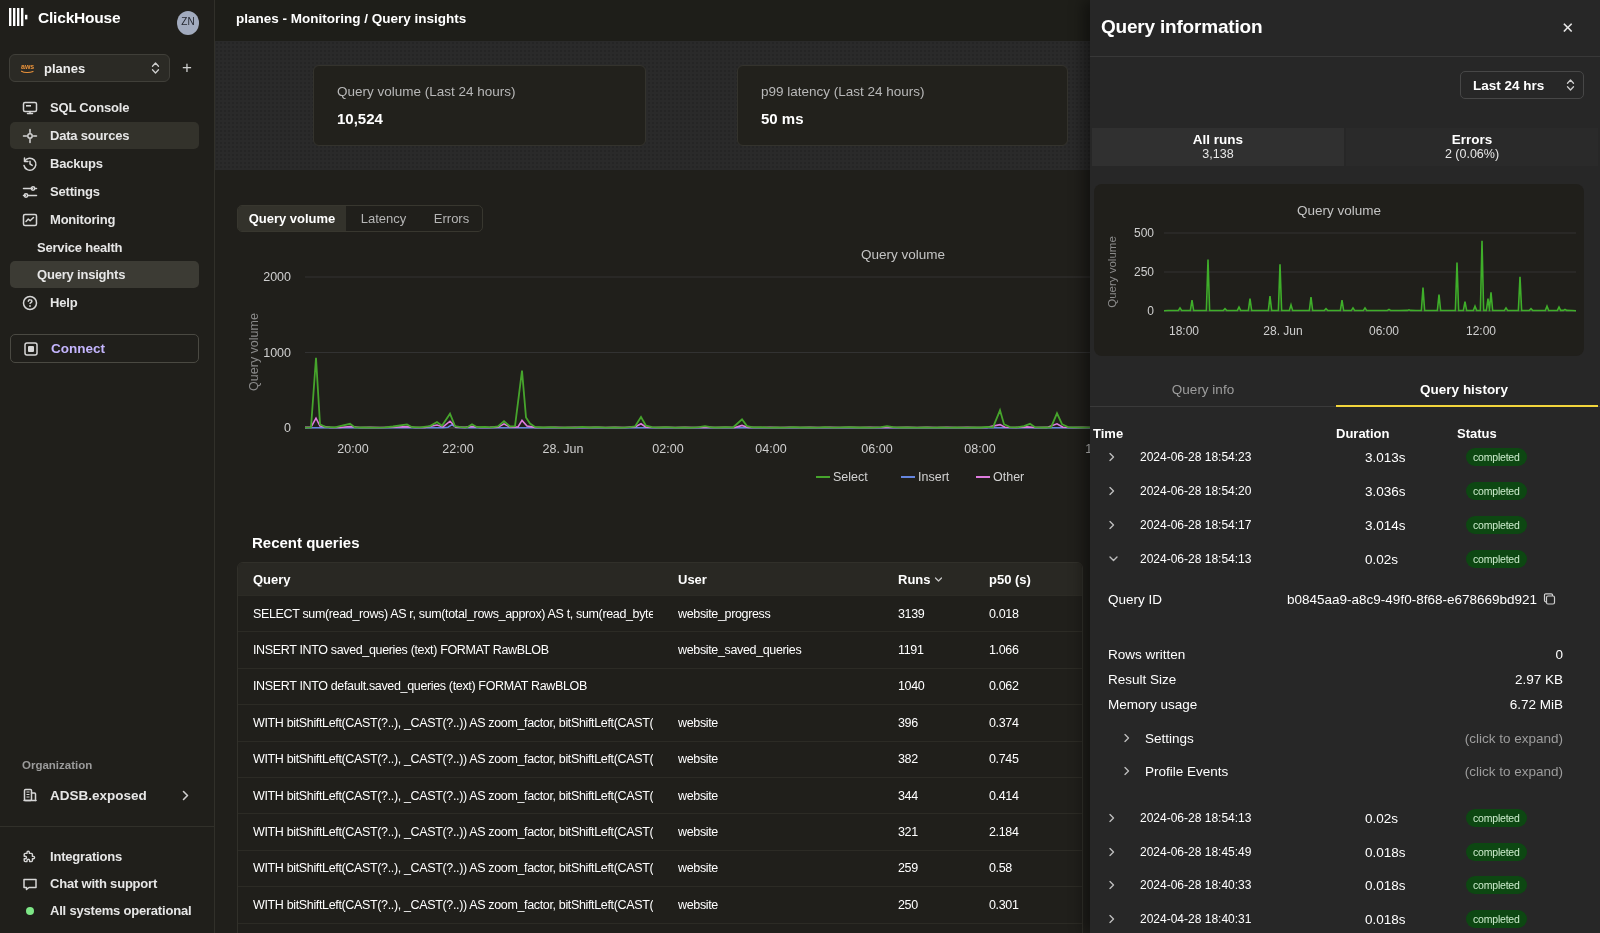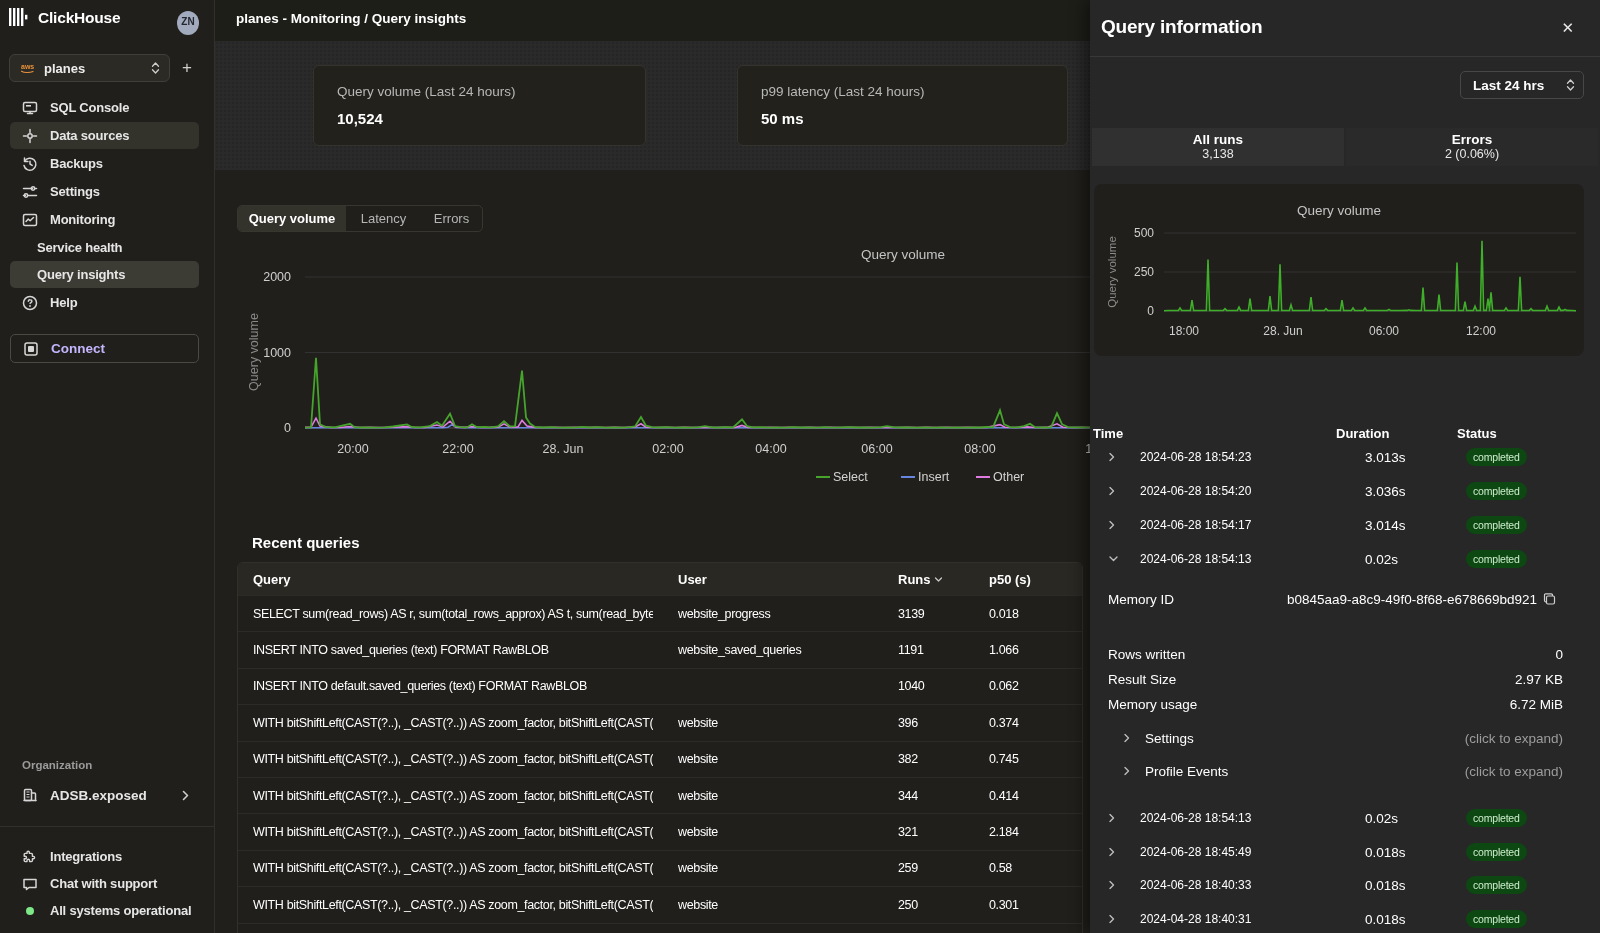--- a/index.html
+++ b/index.html
@@ -1,19 +1,19 @@
 <!DOCTYPE html>
 <html><head>
 <meta charset="utf-8">
 <style>
 *{margin:0;padding:0;box-sizing:border-box}
 html,body{width:1600px;height:933px;overflow:hidden;background:#201f1b;font-family:"Liberation Sans",sans-serif;color:#fff;font-size:13px}
 #sidebar{position:absolute;left:0;top:0;width:215px;height:933px;background:#201f1b;border-right:1px solid #31302a}
 #ch-name{position:absolute;left:38px;top:9px;font-size:15.5px;font-weight:700;letter-spacing:-0.2px}
-#avatar{position:absolute;left:177px;top:11px;width:22px;height:24px;border-radius:50%;background:#a2abbe;color:#23262e;font-size:10px;font-weight:700;text-align:center;line-height:22px}
+#avatar{position:absolute;left:177px;top:11px;width:22px;height:24px;border-radius:50%;background:#a2abbe;color:#23262e;font-size:10px;font-weight:400;text-align:center;line-height:22px}
 #svc-select{position:absolute;left:9px;top:54px;width:161px;height:28px;background:#2b2a25;border:1px solid #403f39;border-radius:6px;display:flex;align-items:center}
 #svc-select .txt{font-size:13px;font-weight:600;margin-left:8px;color:#ededed}
 #plusbtn{position:absolute;left:182px;top:58px;color:#cfcfcf;font-size:17px;font-weight:400}
 .nav-item{position:absolute;left:10px;width:189px;height:27px;display:flex;align-items:center;border-radius:5px;color:#e6e6e6;font-weight:600;font-size:13px;letter-spacing:-0.2px;white-space:nowrap}
 .nav-item .ic{width:16px;height:16px;margin-left:12px;margin-right:12px;flex:none;display:flex;align-items:center;justify-content:center}
 .nav-item.sub{padding-left:27px}
 .nav-item.hl1{background:#33322b}
 .nav-item.hl2{background:#3c3b34}
 #connect{position:absolute;left:10px;top:334px;width:189px;height:29px;border:1px solid #4a4942;border-radius:5px;display:flex;align-items:center;color:#c4b5fd;font-weight:600;font-size:13.5px}
 #connect .ic{width:16px;height:16px;margin-left:12px;margin-right:12px;display:flex;align-items:center;justify-content:center}
@@ -307,20 +307,25 @@
 <text x="60" y="131" text-anchor="end" font-size="12" fill="#cfcfcf">0</text>
 <text x="245" y="31" text-anchor="middle" font-size="13.5" fill="#c4c4c4">Query volume</text>
 <text x="22" y="88" transform="rotate(-90 22 88)" text-anchor="middle" font-size="11.5" fill="#8a8a8a">Query volume</text>
 <text x="90" y="151" text-anchor="middle" font-size="12" fill="#cfcfcf">18:00</text>
 <text x="189" y="151" text-anchor="middle" font-size="12" fill="#cfcfcf">28. Jun</text>
 <text x="290" y="151" text-anchor="middle" font-size="12" fill="#cfcfcf">06:00</text>
 <text x="387" y="151" text-anchor="middle" font-size="12" fill="#cfcfcf">12:00</text>
 <polyline points="70,126.7 74.0,126.5 84.4,126.4 86,123.9 87.6,126.4 92.0,126.5 96.4,126.4 98,116.1 99.6,126.4 106.0,126.5 112.4,126.4 114,75.5 115.6,126.4 122.5,126.5 129.4,126.4 131,124.7 132.6,126.4 138.0,126.5 143.4,126.4 145,123.1 146.6,126.4 150.5,126.5 154.4,126.4 156,114.5 157.6,126.4 166.0,126.5 174.4,126.4 176,112.2 177.6,126.4 181.0,126.5 184.4,126.4 186,80.2 187.6,126.4 191.5,126.5 195.4,126.4 197,120.8 198.6,126.4 207.0,126.5 215.4,126.4 217,113.0 218.6,126.4 224.5,126.5 230.4,126.4 232,124.7 233.6,126.4 240.0,126.5 246.4,126.4 248,116.1 249.6,126.4 253.5,126.5 257.4,126.4 259,123.9 260.6,126.4 265.0,126.5 269.4,126.4 271,123.9 272.6,126.4 283.0,126.5 293.4,126.4 295,125.4 296.6,126.4 305.0,126.5 313.4,126.4 315,125.8 316.6,126.4 322.0,126.5 327.4,126.4 329,103.6 330.6,126.4 337.0,126.5 343.4,126.4 345,110.6 346.6,126.4 354.0,126.5 361.4,126.4 363,78.6 364.6,126.4 367.0,126.5 369.4,126.4 371,117.6 372.6,126.4 376.0,126.5 379.4,126.4 381,122.3 382.6,126.4 384.5,126.5 386.4,126.4 388,56.8 389.6,126.4 392.4,126.4 394,114.5 395.6,126.4 395.4,126.4 397,108.3 398.6,126.4 404.5,126.5 410.4,126.4 412,123.9 413.6,126.4 419.0,126.5 424.4,126.4 426,92.7 427.6,126.4 431.5,126.5 435.4,126.4 437,124.7 438.6,126.4 445.0,126.5 451.4,126.4 453,122.3 454.6,126.4 459.0,126.5 463.4,126.4 465,123.1 466.6,126.4 469.4,126.4 471,125.4 472.6,126.4 478,126.5 482,126.7" fill="none" stroke="#3fae2a" stroke-width="1.6"></polyline>
 </svg>
     </div>
+<div id="ptabs">
+<span class="muted" style="position:absolute;left:113px;top:6px;font-size:13.5px;transform:translateX(-50%)">Query info</span>
+<span style="position:absolute;left:374px;top:6px;font-size:13.5px;font-weight:700;transform:translateX(-50%)">Query history</span>
+<div class="u"></div>
+</div>
 <div style="position:absolute;left:3px;top:426px;font-size:13px;font-weight:700">Time</div>
 <div style="position:absolute;left:246px;top:426px;font-size:13px;font-weight:700">Duration</div>
 <div style="position:absolute;left:367px;top:426px;font-size:13px;font-weight:700">Status</div>
 <div class="prow" style="top:440px">
       <span class="chev">
         <svg width="6" height="9" viewBox="0 0 6 9">
           <path d="M1 1l3.5 3.5L1 8" stroke="#bdbdbd" stroke-width="1.4" fill="none" stroke-linecap="round" stroke-linejoin="round"></path>
         </svg>
       </span>
       <span class="tm">2024-06-28 18:54:23</span>
@@ -391,21 +396,21 @@
       <span class="chev">
         <svg width="6" height="9" viewBox="0 0 6 9">
           <path d="M1 1l3.5 3.5L1 8" stroke="#bdbdbd" stroke-width="1.4" fill="none" stroke-linecap="round" stroke-linejoin="round"></path>
         </svg>
       </span>
       <span class="tm">2024-04-28 18:40:31</span>
       <span class="du">0.018s</span>
       <span class="pill">completed</span>
     </div>
 <div class="drow" style="top:586px">
-      <span class="l">Memory ID</span>
+      <span class="l">Query ID</span>
       <span class="r" style="right:44px;display:flex;align-items:center">
         <span style="margin-right:6px">b0845aa9-a8c9-49f0-8f68-e678669bd921</span>
         <svg width="13" height="13" viewBox="0 0 13 13">
           <rect x="3.5" y="3.5" width="8" height="8" rx="1.5" stroke="#cfcfcf" stroke-width="1.2" fill="none"></rect>
           <path d="M9.5 3.5v-1a1.2 1.2 0 0 0-1.2-1.2h-5.6A1.2 1.2 0 0 0 1.5 2.5v5.6a1.2 1.2 0 0 0 1.2 1.2h.8" stroke="#cfcfcf" stroke-width="1.2" fill="none"></path>
         </svg>
       </span>
     </div>
 <div class="drow" style="top:641px">
       <span class="l">Rows written</span>

